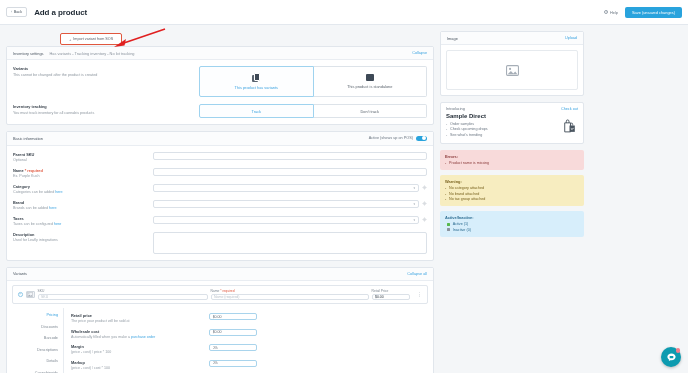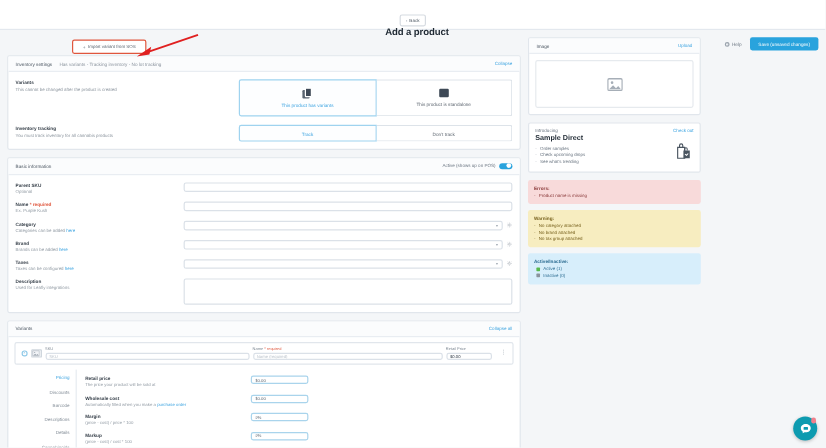--- a/index.html
+++ b/index.html
@@ -6,21 +6,21 @@
   html, body { margin:0; padding:0; }
   body {
     width:688px; height:373px; overflow:hidden;
     background:#f4f6f8;
     font-family:"Liberation Sans", sans-serif;
     font-size:4.1px; color:#3d4852;
     -webkit-font-smoothing:antialiased;
   }
   .topbar {
     height:18px; background:#ffffff; border-bottom:1px solid #e3e8ee;
-    display:flex; align-items:center; padding:12px 6px; position:relative;flex-direction:column;
+    display:flex; align-items:center; padding:12px 6px; position:relative;
   }
   .back-btn {
     display:flex; align-items:center; gap:1.5px;
     border:1px solid #d6dbe1; border-radius:2px; background:#fff;
     padding:2px 4px; font-size:3.8px; color:#4a5560; cursor:pointer;
   }
   .back-btn .chev { font-size:3.6px; color:#8a94a0; }
   .page-title { font-size:8px; font-weight:bold; color:#1f2933; margin-left:7px; letter-spacing:-0.1px;}
   .top-right { margin-left:auto; display:flex; align-items:center; gap:7px; }
   .help-link { display:flex; align-items:center; gap:1.5px; font-size:3.9px; color:#6b7682; cursor:pointer;}

